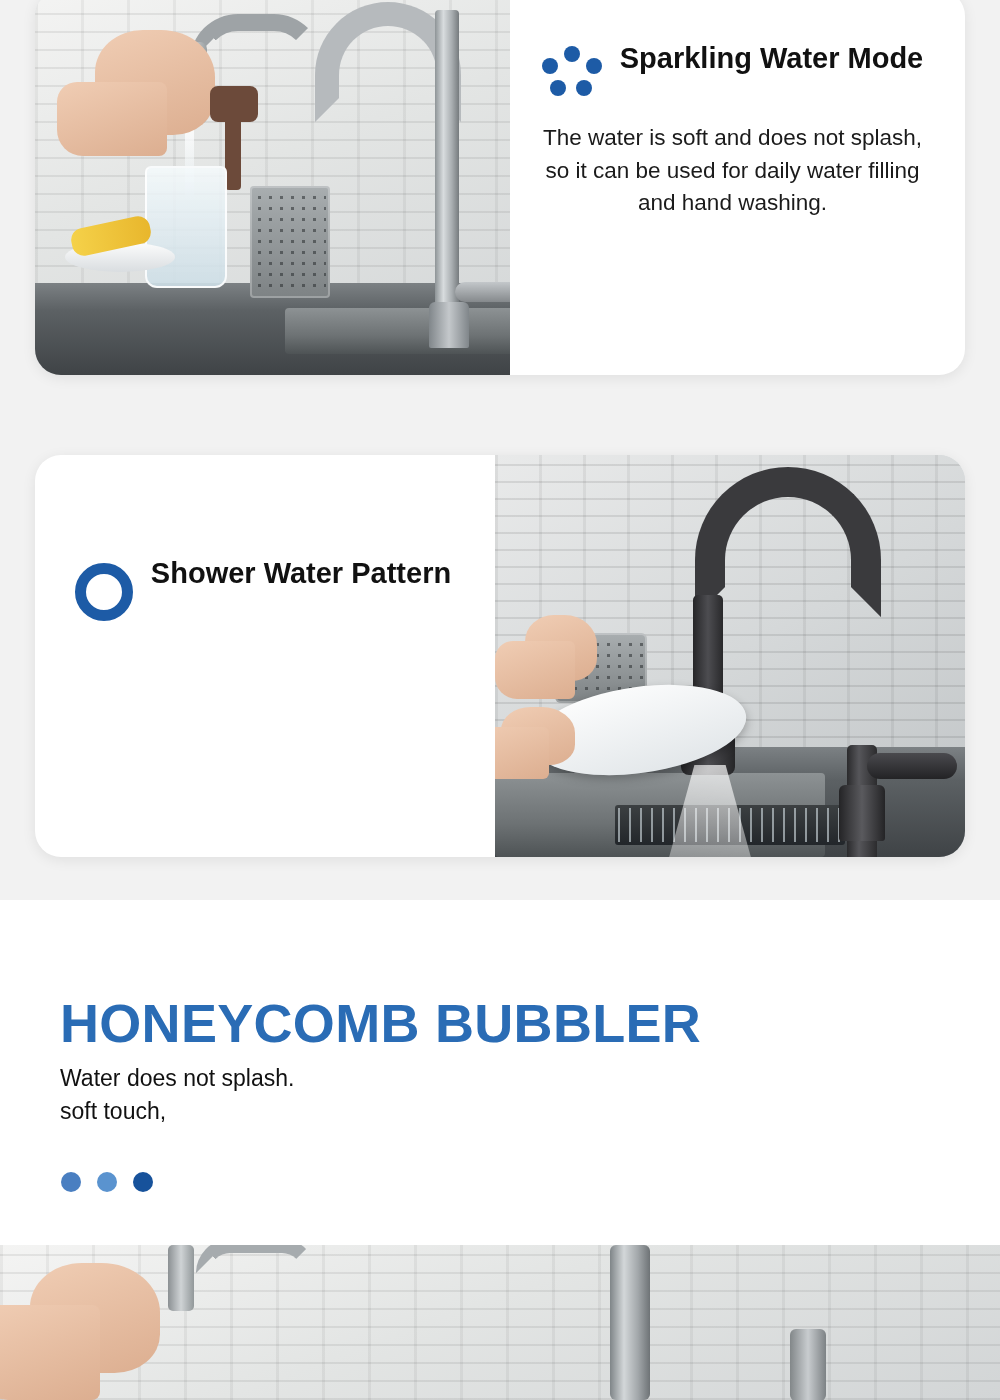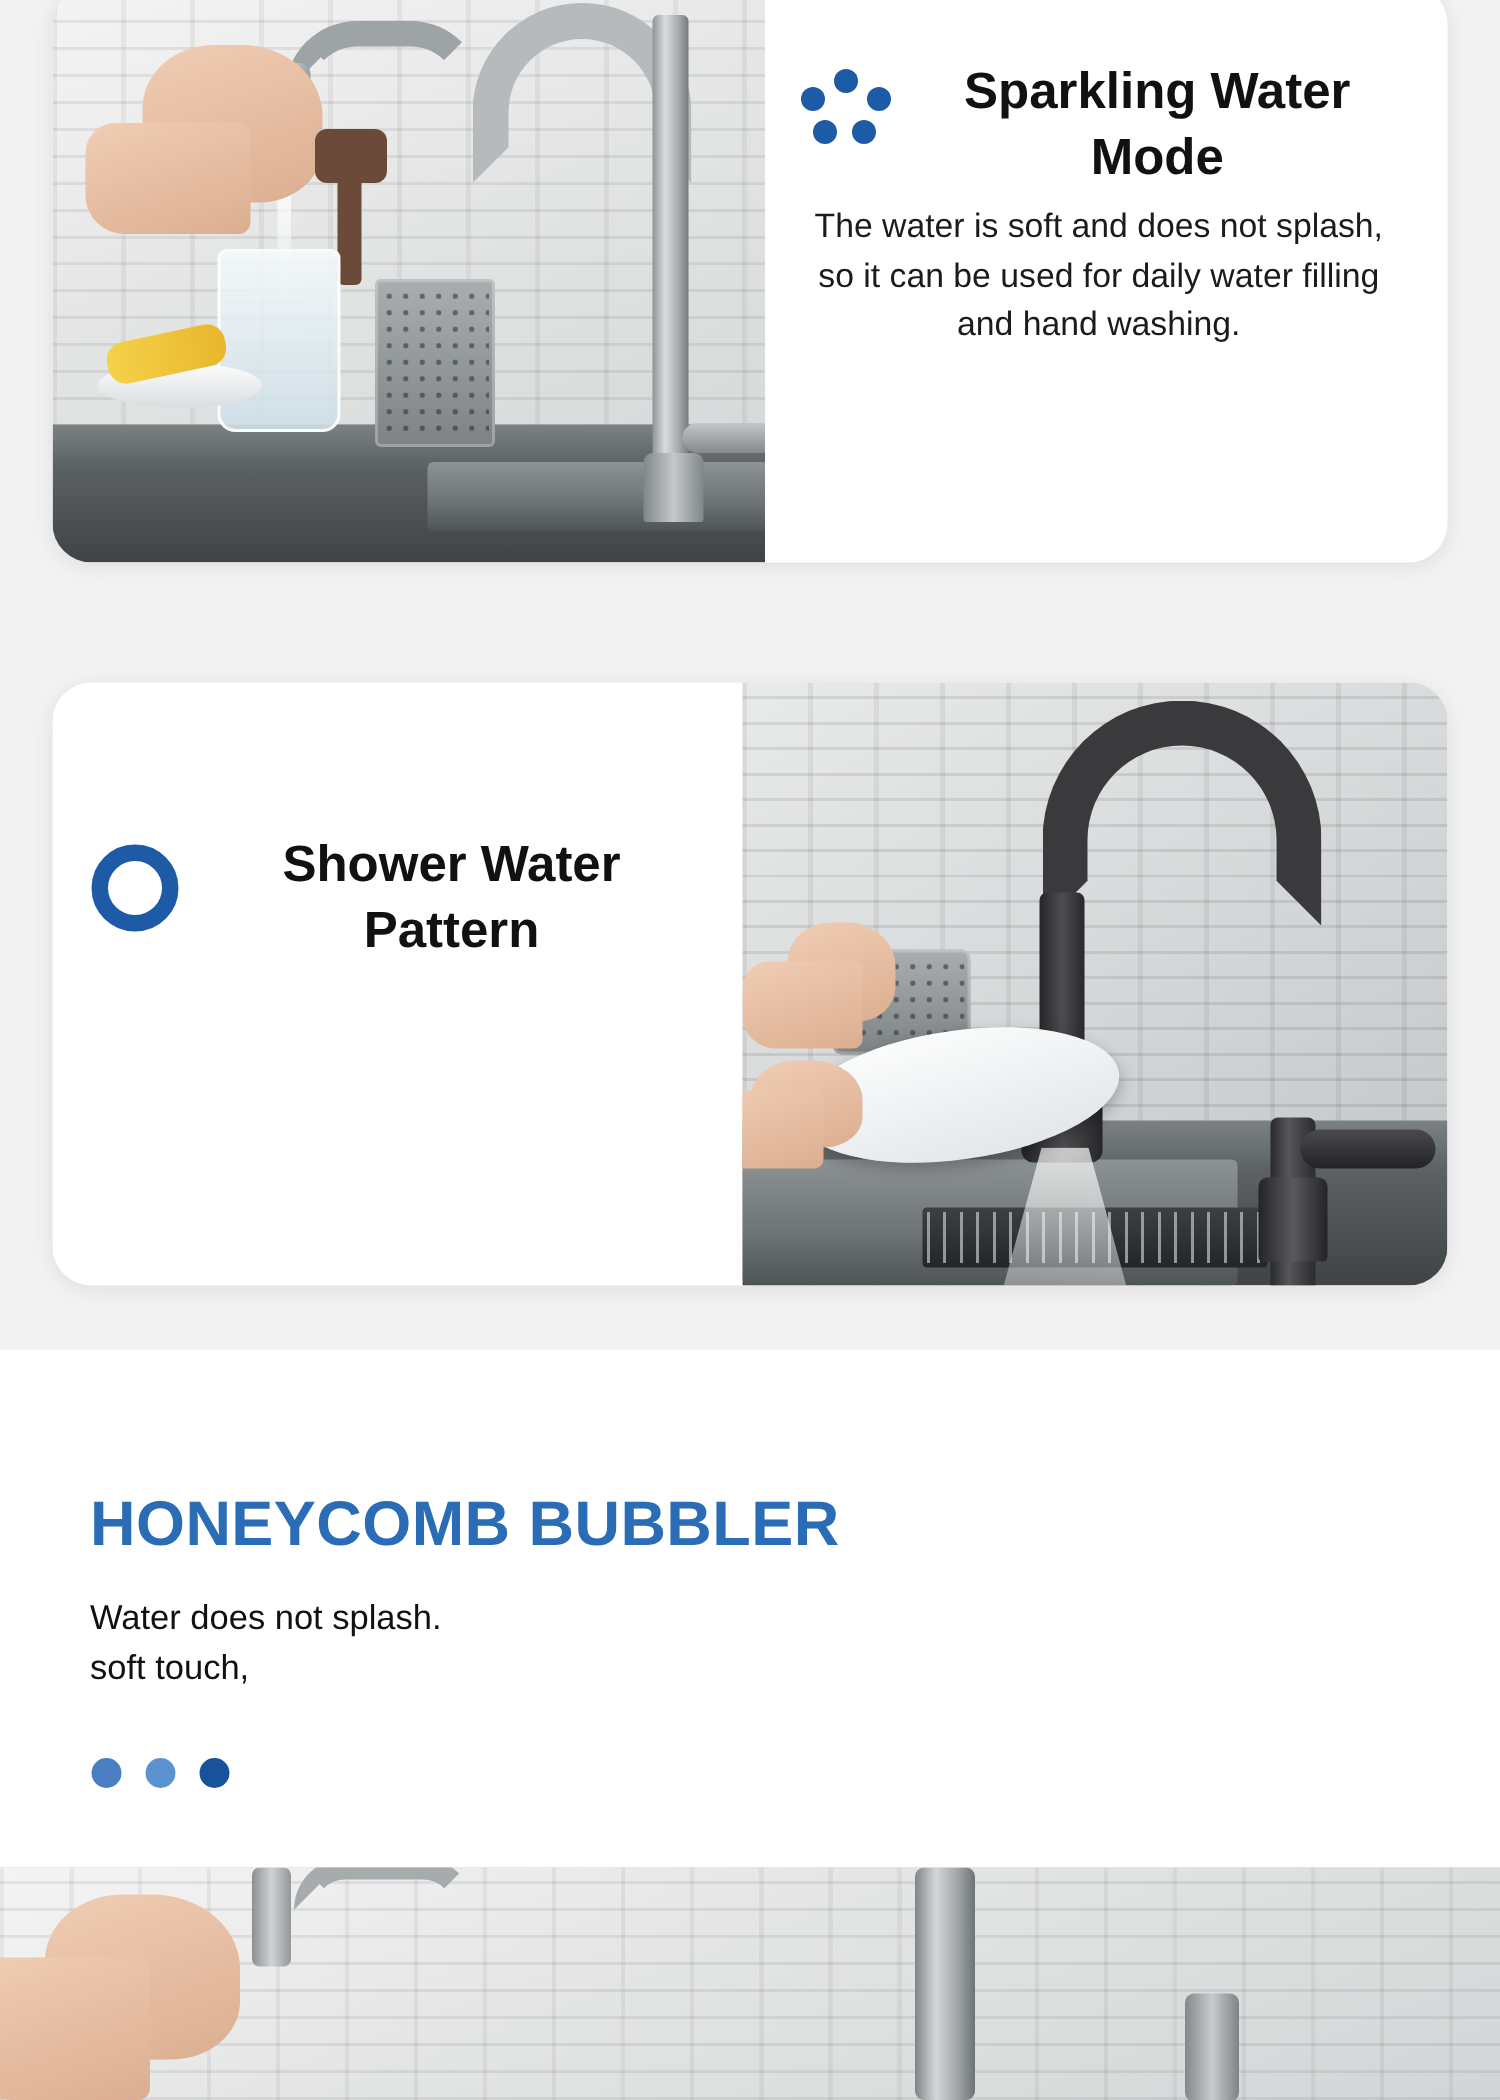--- a/index.html
+++ b/index.html
@@ -69,28 +69,28 @@
     background: #cfd4d7;
   }
 
   .feat-head {
     display: flex;
     align-items: flex-start;
     justify-content: center;
     gap: 18px;
   }
   .feat-title {
-    font-size: 34px;
+    font-size: 29px;
     font-weight: bold;
     color: #111;
     line-height: 1.28;
     max-width: 330px;
   }
   .feat-body {
-    margin-top: 8px;
+    margin-top: 20px;
     font-size: 22.5px;
     color: #1b1b1b;
     line-height: 1.45;
   }
 
   
   .dots-icon { width: 60px; height: 56px; position: relative; flex: none; margin-top: 6px; }
   .dots-icon i {
     position: absolute;
     width: 16px; height: 16px;
@@ -118,21 +118,21 @@
     left: 0;
     top: 900px;
     width: 1000px;
     height: 345px;
     background: #ffffff;
   }
   .band h2 {
     position: absolute;
     left: 60px;
     top: 92px;
-    font-size: 42px;
+    font-size: 54px;
     font-weight: bold;
     color: #2a6cb5;
     letter-spacing: 0.3px;
   }
   .band .sub {
     position: absolute;
     left: 60px;
     top: 162px;
     font-size: 23px;
     color: #111;

